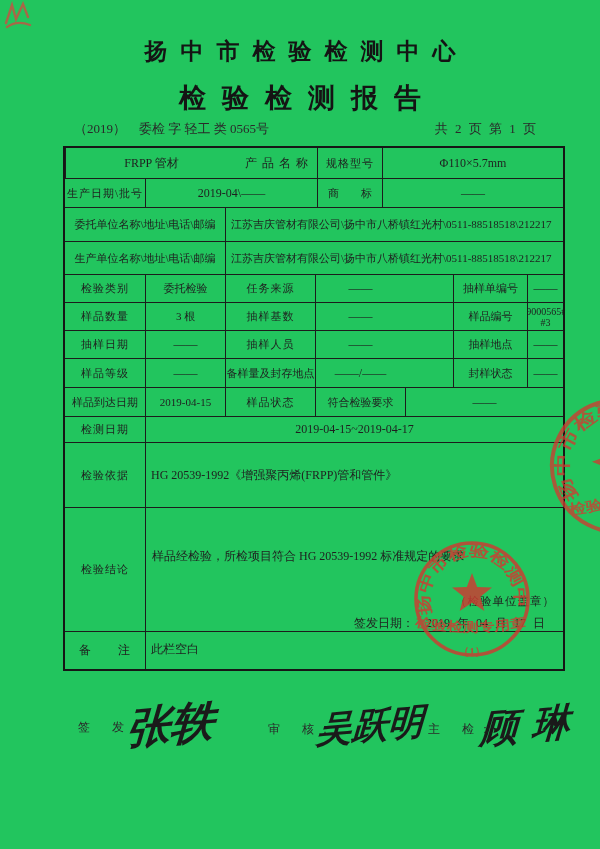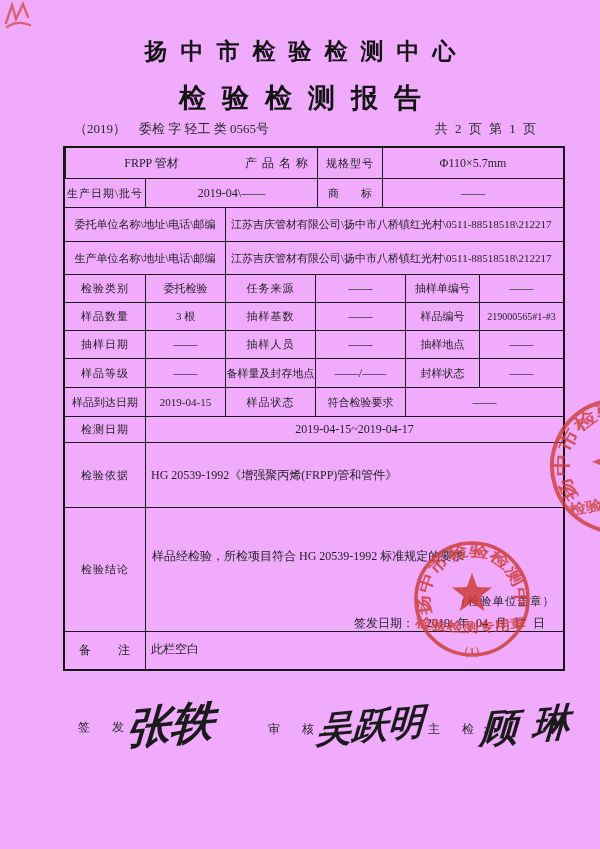--- a/index.html
+++ b/index.html
@@ -1,18 +1,18 @@
 <!DOCTYPE html>
 <html><head>
 <meta charset="utf-8">
 <style>
   html,body{margin:0;padding:0;background:#e8e8e8;}
   .page{
     position:relative;width:600px;height:849px;margin:0 auto;
-    background:#f0abfc;overflow:hidden;
+    background:#22c55e;overflow:hidden;
     font-family:"Liberation Serif","DejaVu Serif",serif;color:#1f1f1f;
   }
   
   .org-title{
     position:absolute;top:36px;left:0;width:100%;text-align:center;
     font-size:23px;font-weight:bold;letter-spacing:13px;text-indent:13px;color:#141414;
   }
   .report-title{
     position:absolute;top:80px;left:0;width:100%;text-align:center;
     font-size:27px;font-weight:bold;letter-spacing:16px;text-indent:16px;color:#141414;
@@ -37,21 +37,21 @@
   .cell.cfirst{border-left:none;}
   .cell.small{font-size:11px;}
   .cell.left{justify-content:flex-start;text-align:center;padding:0 5px;}
   .cell.grow{flex:1 1 auto;}
   .lab{letter-spacing:1px;}
   .w80{width:80px;flex:0 0 80px;}
   .w172{width:172px;flex:0 0 172px;}
   .w65{width:65px;flex:0 0 65px;}
   .w160{width:160px;flex:0 0 160px;}
   .w90{width:90px;flex:0 0 90px;}
-  .w74{width:74px;flex:0 0 74px;}
+  .w74{width:74px;flex:0 0 74px;margin-left:48px;}
   .concl{position:relative;display:block;padding:0;}
   .concl .line1{position:absolute;top:40px;left:6px;font-size:12px;}
   .concl .sealnote{position:absolute;top:86px;right:8px;font-size:11.5px;letter-spacing:1px;}
   .concl .signdate{position:absolute;top:107px;left:208px;font-size:12px;word-spacing:4px;}
   
   .sig-label{position:absolute;font-size:12px;letter-spacing:5px;color:#2a2a2a;}
   .sig-name{
     position:absolute;font-style:italic;font-weight:bold;color:#1a1a1a;
     transform:rotate(-5deg) skewX(-8deg);white-space:nowrap;
   }

